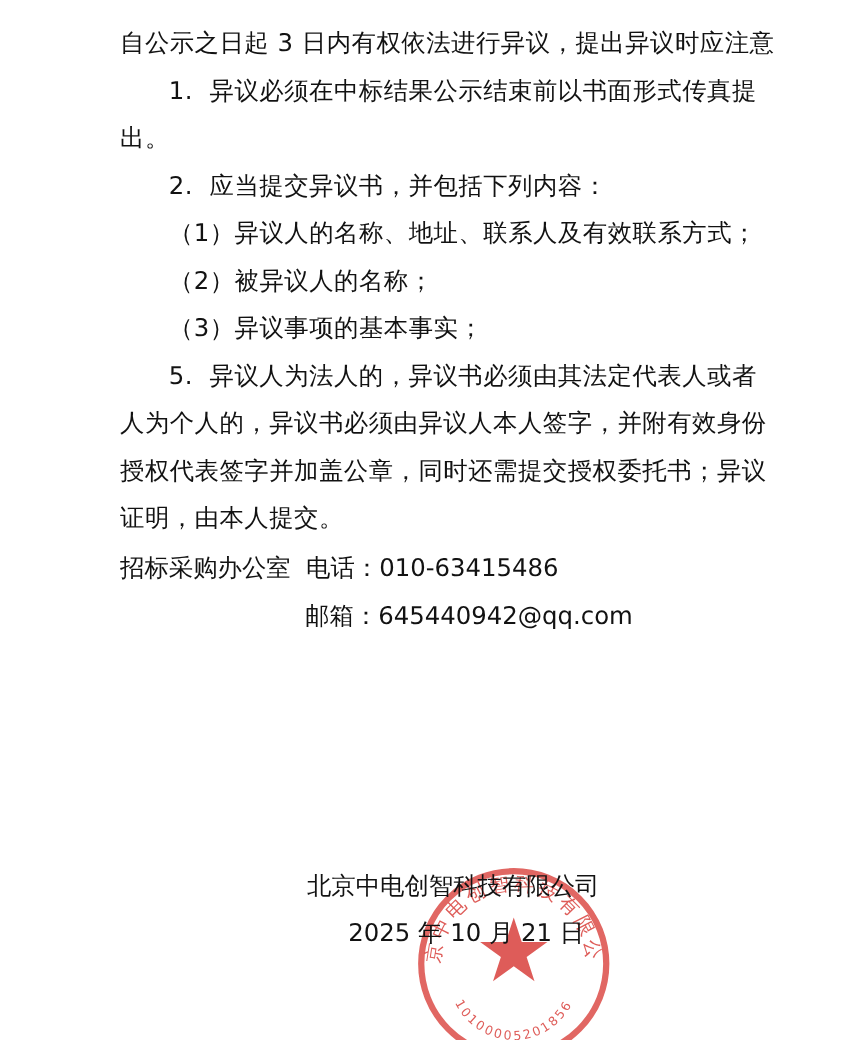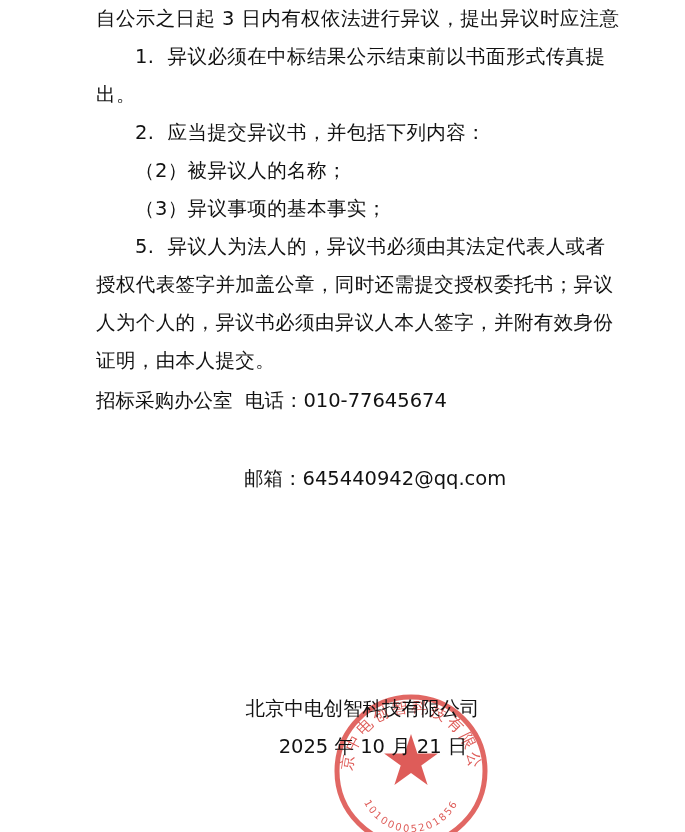--- a/index.html
+++ b/index.html
@@ -13,21 +13,21 @@
     position: relative;
     font-family: "DejaVu Sans", sans-serif;
     color: #1a1a1a;
     overflow: hidden;
   }
   .page {
     position: relative;
     width: 685px;
     height: 832px;
     box-sizing: border-box;
-    padding: 0 55px 0 96px;
+    padding: 16px 55px 0 96px;
   }
   .line {
     font-size: 19.5px;
     line-height: 38px;
     letter-spacing: 0.4px;
     white-space: pre;
     color: #121212;
   }
   .numbered {
     display: block;
@@ -38,21 +38,20 @@
     margin-top: 2px;
   }
   .contact-line {
     font-size: 19.5px;
     line-height: 38px;
     white-space: pre;
     color: #121212;
   }
   .contact-line.email {
     padding-left: 148px;
-    margin-top: 40px;
   }
   .sign-area {
     position: absolute;
     left: 0;
     top: 690px;
     width: 685px;
     height: 142px;
   }
   .sign-line {
     text-align: center;
@@ -90,40 +89,43 @@
 
   <div>
     <div class="line numbered">1.  异议必须在中标结果公示结束前以书面形式传真提</div>
     <div class="line">出。</div>
   </div>
 
   <div>
     <div class="line numbered">2.  应当提交异议书，并包括下列内容：</div>
   </div>
 
+  <div>
+    <div class="line numbered">（1）异议人的名称、地址、联系人及有效联系方式；</div>
+  </div>
 
   <div>
     <div class="line numbered">（2）被异议人的名称；</div>
   </div>
 
   <div>
     <div class="line numbered">（3）异议事项的基本事实；</div>
   </div>
 
 
   <div>
     <div class="line numbered">5.  异议人为法人的，异议书必须由其法定代表人或者</div>
+    <div class="line">人为个人的，异议书必须由异议人本人签字，并附有效身份</div>
     <div class="line">授权代表签字并加盖公章，同时还需提交授权委托书；异议</div>
-    <div class="line">人为个人的，异议书必须由异议人本人签字，并附有效身份</div>
     <div class="line">证明，由本人提交。</div>
   </div>
 
 
   <div class="contact-block">
-    <div class="contact-line">招标采购办公室  电话：010-77645674</div>
+    <div class="contact-line">招标采购办公室  电话：010-63415486</div>
     <div class="contact-line email">邮箱：645440942@qq.com</div>
   </div>
 
 </div>
 
 <div class="sign-area">
 
   <div class="seal">
     <svg width="162" height="162" viewBox="0 0 162 162" xmlns="http://www.w3.org/2000/svg">
       <defs>

